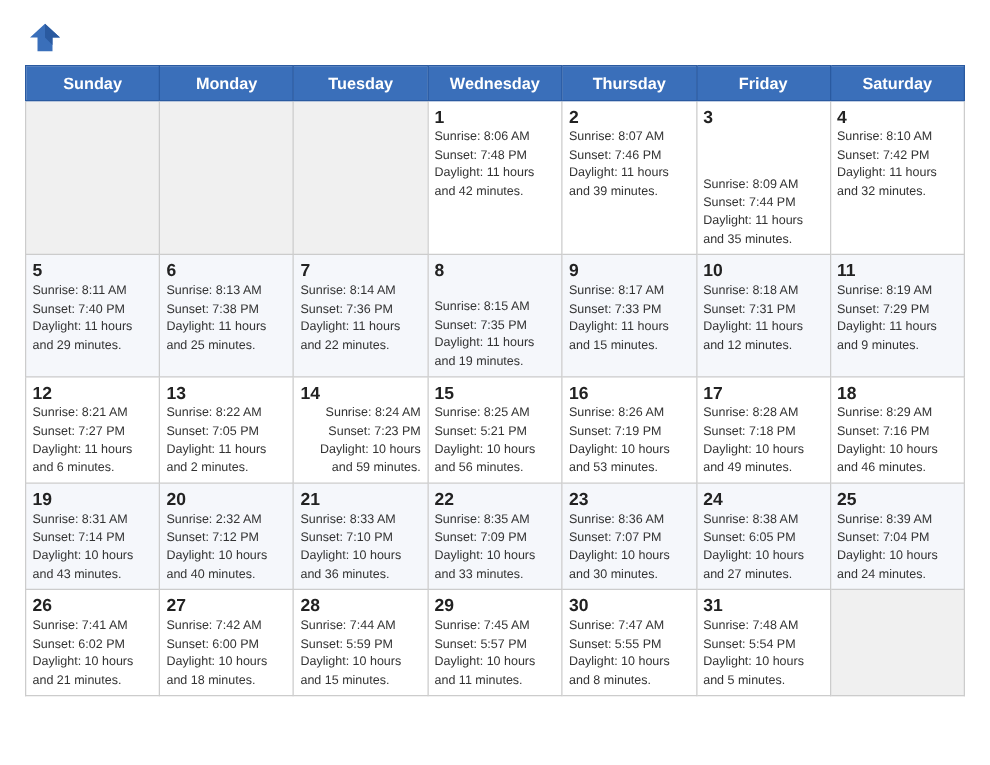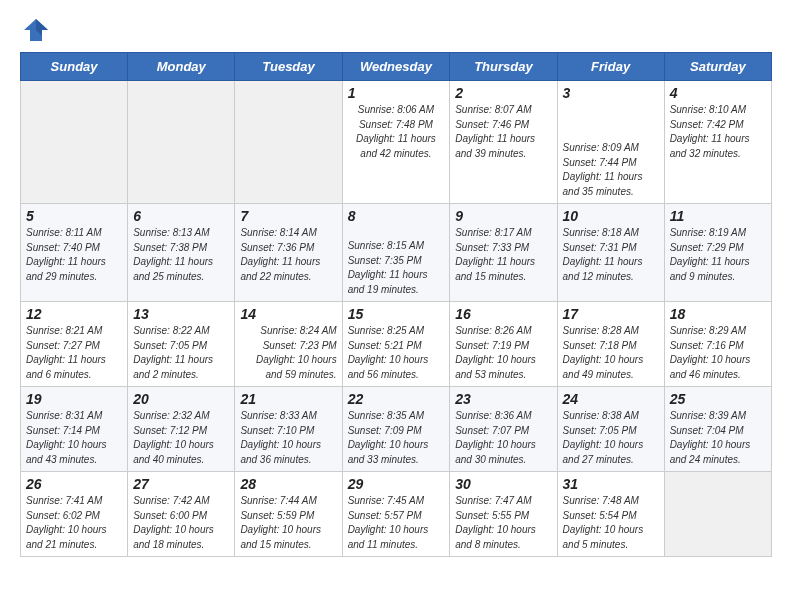--- a/index.html
+++ b/index.html
@@ -5,21 +5,20 @@
     * { box-sizing: border-box; margin: 0; padding: 0; }
     body {
       font-family: Arial, sans-serif;
       background: #fff;
       width: 792px;
       min-height: 612px;
     }
     .page {
       width: 792px;
       padding: 16px 20px 20px 20px;
-      font-style: italic;
     }
     .header {
       display: flex;
       justify-content: space-between;
       align-items: flex-start;
       margin-bottom: 12px;
     }
     .logo {
       display: flex;
       align-items: center;
@@ -131,21 +130,21 @@
           <th>Saturday</th>
         </tr>
     </thead>
     <tbody id="calendar-body">
     <tr>
           <td class="empty-cell"></td>
           <td class="empty-cell"></td>
           <td class="empty-cell"></td>
           <td>
             <span class="day-number">1</span>
-            <div class="day-info" style="white-space: pre-line; text-align: center;">Sunrise: 8:06 AM
+            <div class="day-info" style="white-space: pre-line;">Sunrise: 8:06 AM
 Sunset: 7:48 PM
 Daylight: 11 hours
 and 42 minutes.</div>
           </td>
           <td>
             <span class="day-number">2</span>
             <div class="day-info" style="white-space: pre-line;">Sunrise: 8:07 AM
 Sunset: 7:46 PM
 Daylight: 11 hours
 and 39 minutes.</div>
@@ -299,21 +298,21 @@
           <td>
             <span class="day-number">23</span>
             <div class="day-info" style="white-space: pre-line;">Sunrise: 8:36 AM
 Sunset: 7:07 PM
 Daylight: 10 hours
 and 30 minutes.</div>
           </td>
           <td>
             <span class="day-number">24</span>
             <div class="day-info" style="white-space: pre-line;">Sunrise: 8:38 AM
-Sunset: 7:05 PM
+Sunset: 6:05 PM
 Daylight: 10 hours
 and 27 minutes.</div>
           </td>
           <td>
             <span class="day-number">25</span>
             <div class="day-info" style="white-space: pre-line;">Sunrise: 8:39 AM
 Sunset: 7:04 PM
 Daylight: 10 hours
 and 24 minutes.</div>
           </td>

